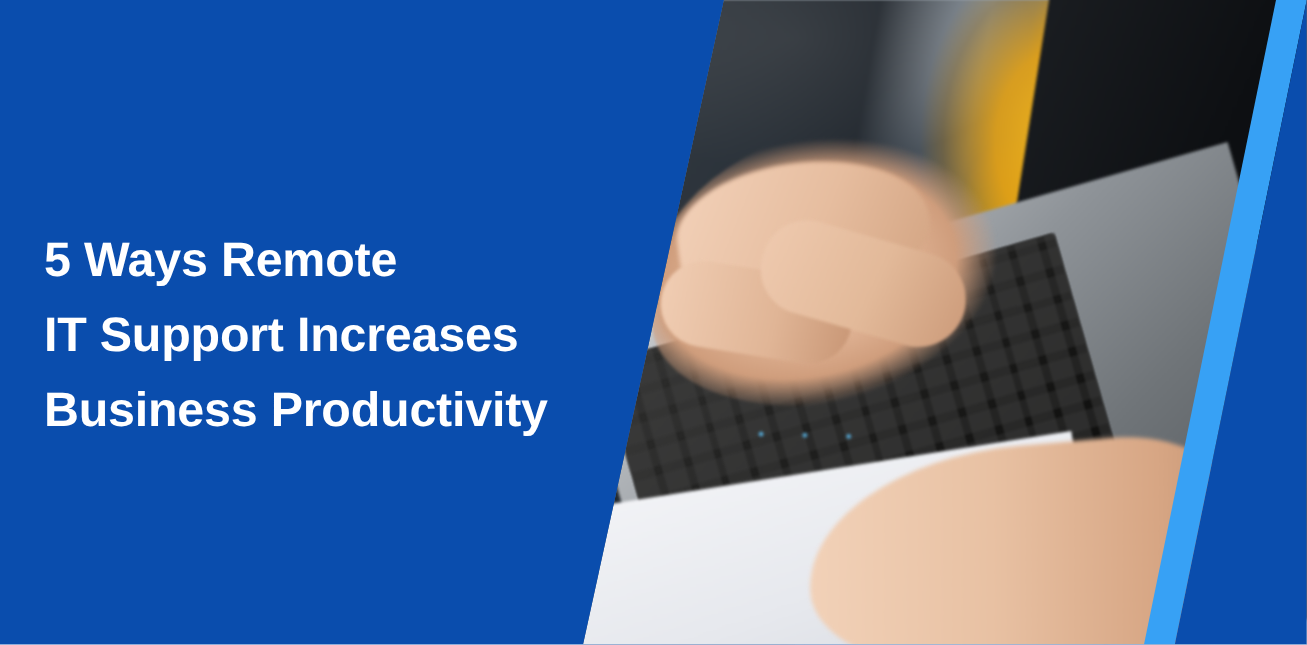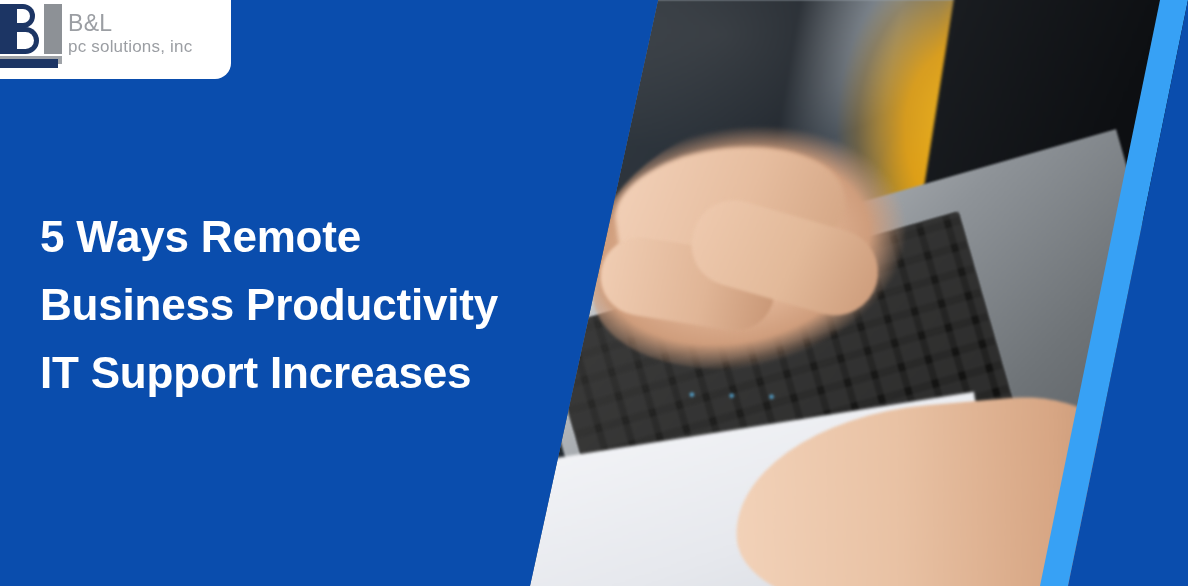--- a/index.html
+++ b/index.html
@@ -311,31 +311,18 @@
     <div class="hand-bottom"></div>
   </div>
 
   <div class="accent-stripe"></div>
   <div class="right-wedge"></div>
 
   <div class="left-panel"></div>
 
   <h1 class="headline">
     <span class="ln">5 Ways Remote</span>
+    <span class="ln">IT Support Increases</span>
     <span class="ln">Business Productivity</span>
-    <span class="ln">IT Support Increases</span>
   </h1>
 
-  <div class="logo-card">
-    <div class="logo-mark">
-      <div class="lm-navy-bar"></div>
-      <div class="lm-b"></div>
-      <div class="lm-gray-bar"></div>
-      <div class="lm-underline-gray"></div>
-      <div class="lm-underline-navy"></div>
-    </div>
-    <div class="logo-text">
-      <div class="logo-title">B&amp;L</div>
-      <div class="logo-sub">pc solutions, inc</div>
-    </div>
-  </div>
 
 </div>
 
 </body></html>

